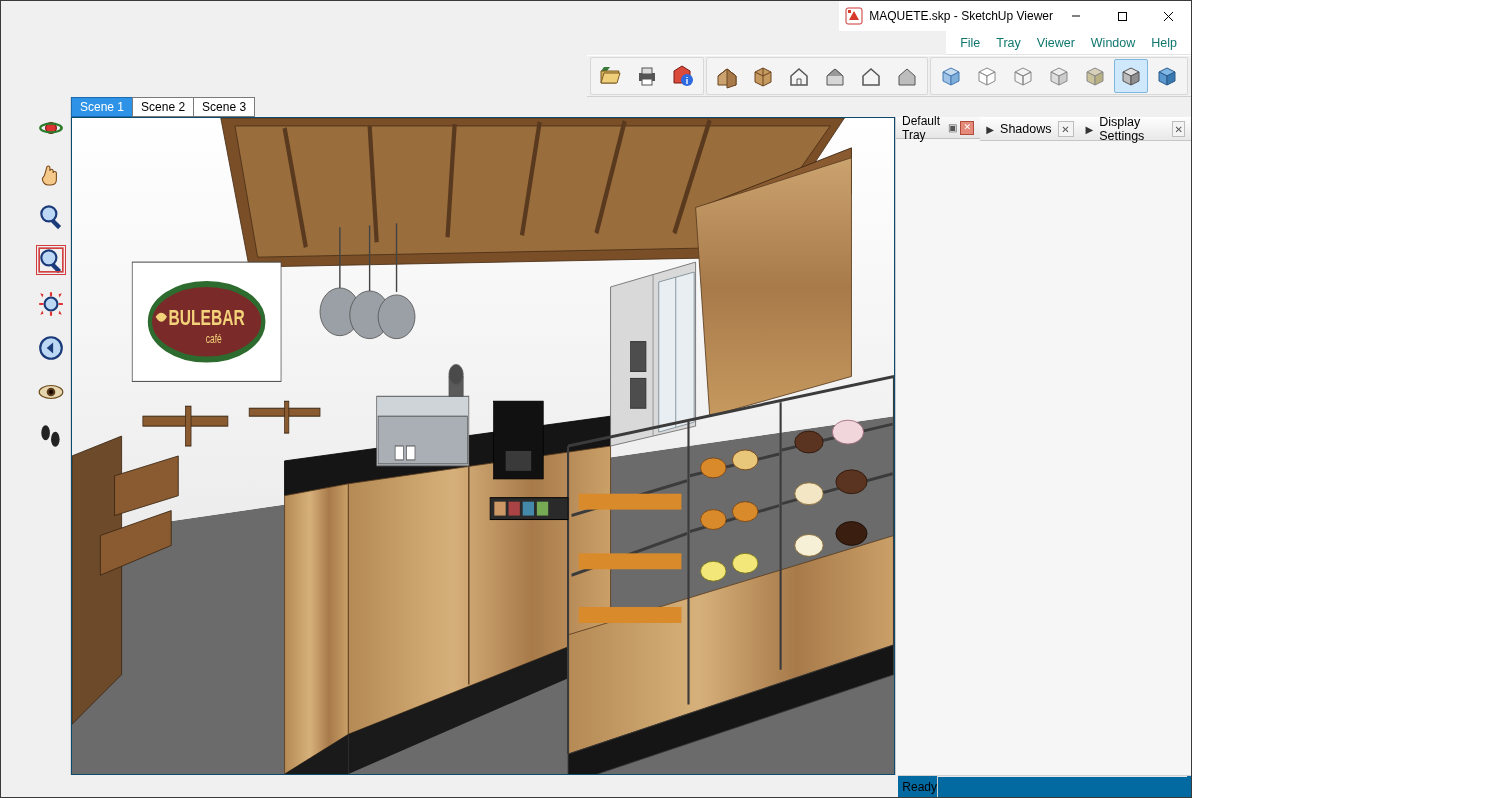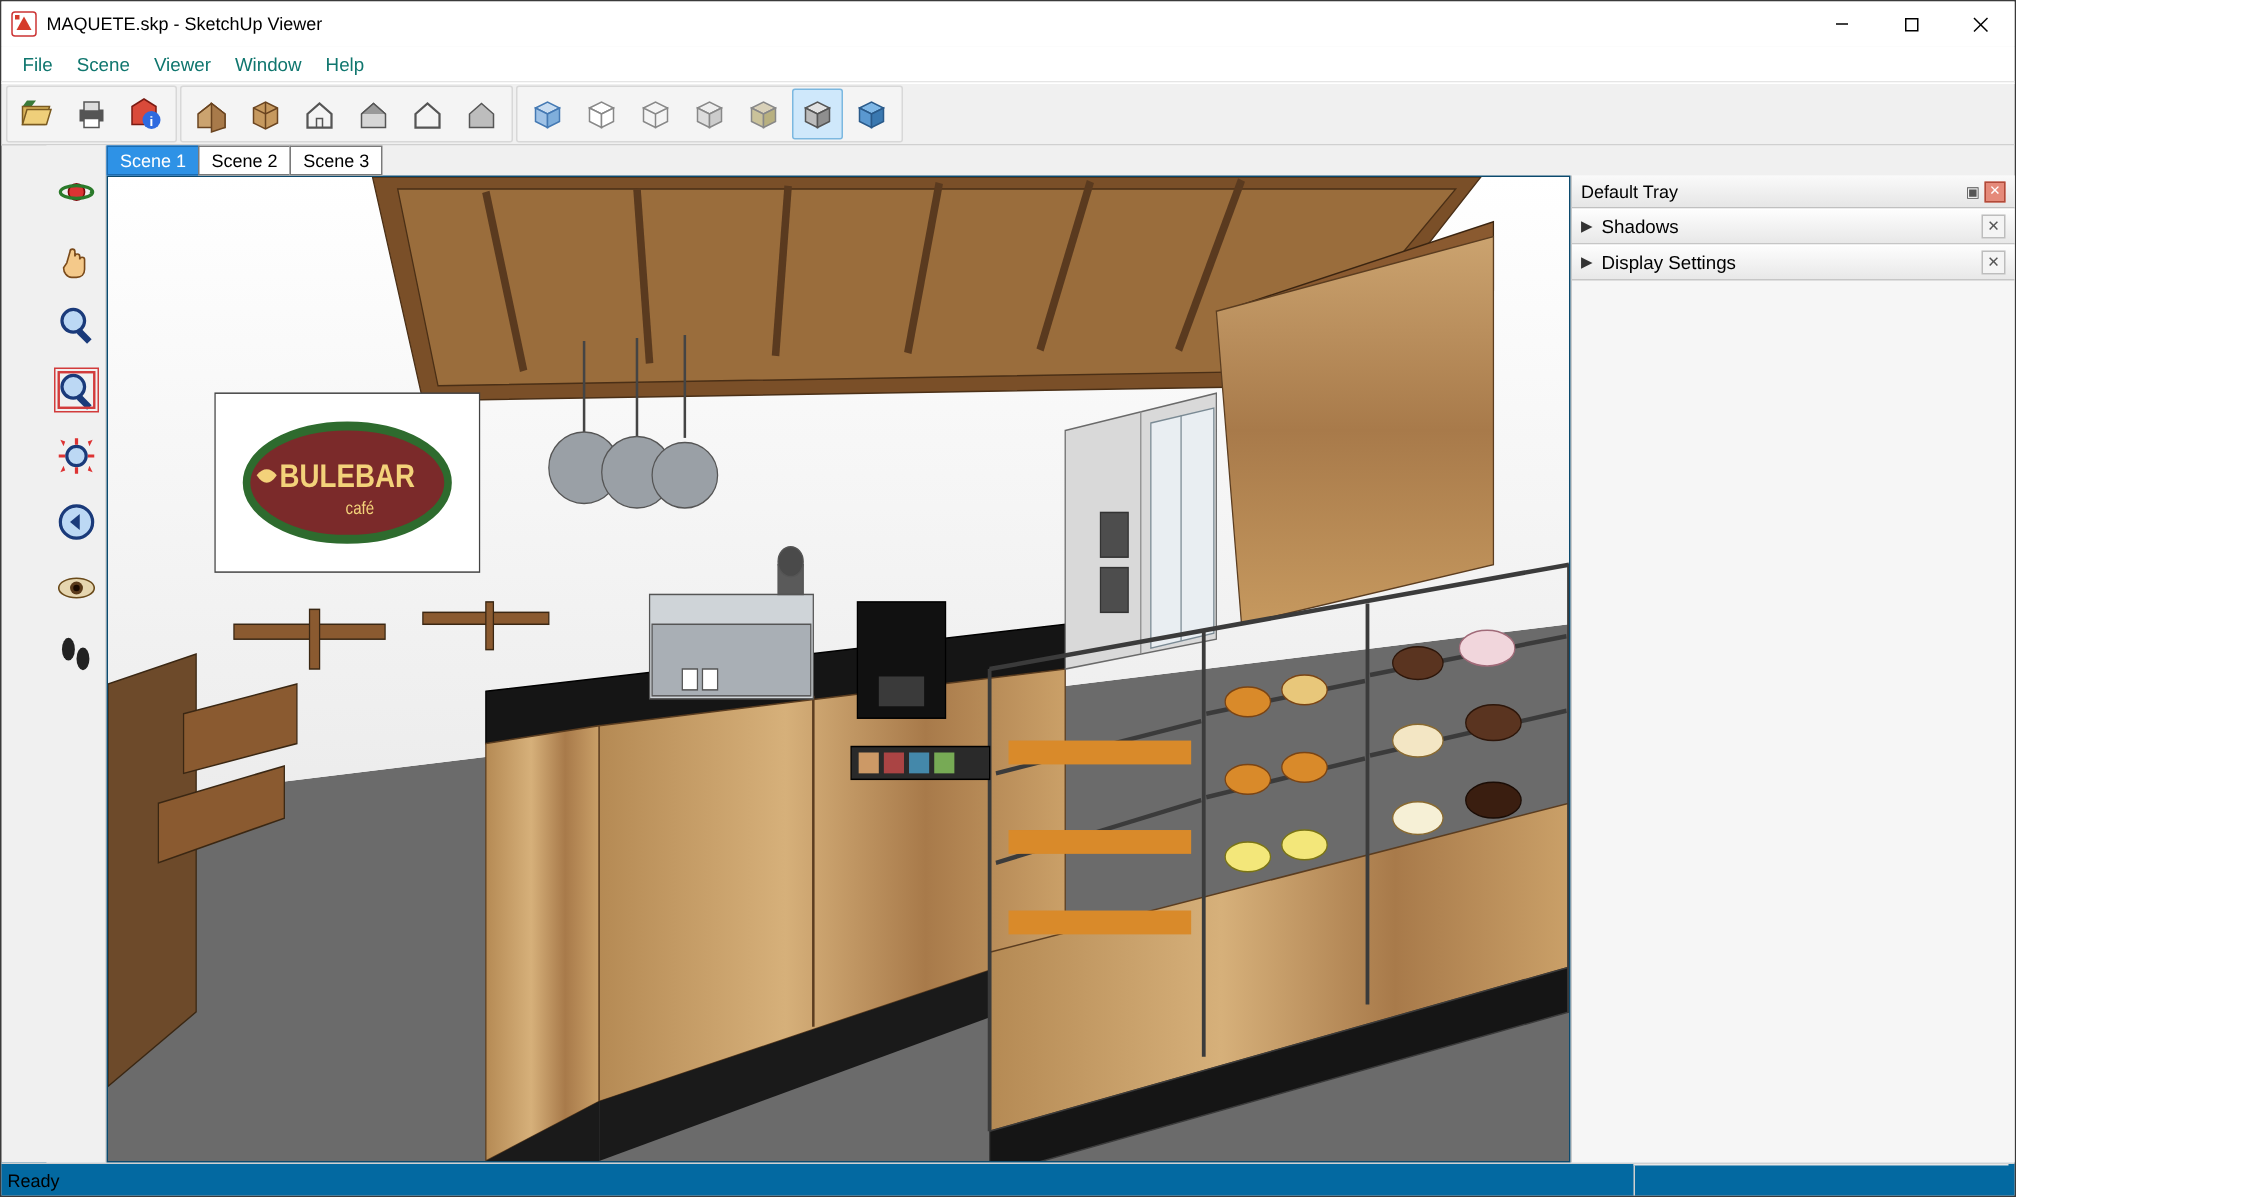--- a/index.html
+++ b/index.html
@@ -1,17 +1,17 @@
 <!DOCTYPE html>
 <html><head>
 <meta charset="utf-8">
 <style>
   * { box-sizing: border-box; margin: 0; padding: 0; font-family: "Segoe UI", Tahoma, sans-serif; }
   html, body { width: 1500px; height: 798px; overflow: hidden; background: #fff; }
-  .app { width: 1344px; height: 798px; border: 1px solid #3a3a3a; display: flex; flex-direction: column; background: #f0f0f0; }
+  .app { width: 1192px; height: 798px; border: 1px solid #3a3a3a; display: flex; flex-direction: column; background: #f0f0f0; align-items: flex-end; }
 
   
   .titlebar { height: 30px; background: #fff; display: flex; align-items: center; padding: 0 0 0 6px; }
   .titlebar .logo { width: 18px; height: 18px; margin-right: 6px; display:flex; align-items:center; justify-content:center;}
   .titlebar .title { font-size: 12px; color: #000; flex: 1; }
   .titlebar .win-controls { display: flex; height: 100%; }
   .titlebar .win-btn { width: 46px; height: 100%; display: flex; align-items: center; justify-content: center; font-family: "Segoe UI Symbol"; font-size: 10px; color:#000; }
 
   
   .menubar { height: 24px; background: #fff; display: flex; align-items: center; padding: 0 6px; font-size: 12.5px; color:#0f766e; border-bottom:1px solid #e5e5e5;}
@@ -37,21 +37,21 @@
   .scene-tabs .tab:first-child{margin-left:0;}
 
   
   .viewport-wrap { flex:1; position:relative; display:flex; min-width:0;}
   .viewport { flex:1; margin:20px 0 0 0; background:#fff; border:1px solid #0c4a6e; position:relative; overflow:hidden; }
 
   
   .scene-svg { width:100%; height:100%; display:block; }
 
   
-  .tray { width:296px; background:#f6f6f6; border-left:1px solid #c9c9c9; display:flex; flex-direction:column; margin-top:20px;}
+  .tray { width:296px; background:#f6f6f6; border-left:1px solid #c9c9c9; display:flex; margin-top:20px;}
   .tray .tray-title { height:22px; background:linear-gradient(#fafafa,#e6e6e6); border-bottom:1px solid #c0c0c0; font-size:12px; display:flex; align-items:center; padding:0 6px; justify-content:space-between;}
   .tray .tray-title .tt-right { display:flex; gap:3px; align-items:center;}
   .tray .tray-title .pin { font-size:10px; color:#555;}
   .tray .tray-title .close { width:14px; height:14px; background:#e58a7a; border:1px solid #b04a3a; color:#fff; font-size:9px; display:flex; align-items:center; justify-content:center; line-height:1;}
   .tray .panel-head { height:24px; background:linear-gradient(#fdfdfd,#e8e8e8); border-bottom:1px solid #c6c6c6; border-top:1px solid #fff; font-size:12.5px; display:flex; align-items:center; padding:0 6px; gap:6px;}
   .tray .panel-head .arrow { font-size:10px; color:#333;}
   .tray .panel-head .x { margin-left:auto; width:16px; height:16px; border:1px solid #bdbdbd; background:#f4f4f4; color:#555; font-size:10px; display:flex; align-items:center; justify-content:center;}
 
   
   .statusbar { height:22px; background:#0369a1; border-top:1px solid #d0d0d0; display:flex; align-items:center; font-size:12px; padding:0 4px;}
@@ -87,21 +87,21 @@
           <svg width="11" height="11" viewBox="0 0 11 11">
             <line x1="1" y1="1" x2="10" y2="10" stroke="#000" stroke-width="1"></line>
             <line x1="10" y1="1" x2="1" y2="10" stroke="#000" stroke-width="1"></line>
           </svg>
         </div>
     </div>
   </div>
 
   <div class="menubar">
     <span class="menu">File</span>
-    <span class="menu">Scene</span>
+    <span class="menu">Tray</span>
     <span class="menu">Viewer</span>
     <span class="menu">Window</span>
     <span class="menu">Help</span>
   </div>
 
   <div class="toolbar" id="toolbar">
       <div class="group">
         <div class="tb-btn">
           <svg viewBox="0 0 26 26">
             <path d="M3 8l3-4h6l-3 4z" fill="#3a7a3a"></path>

